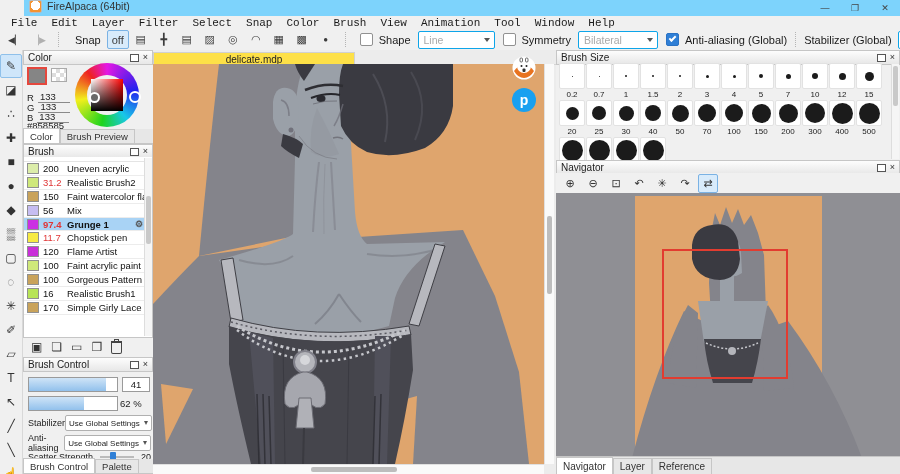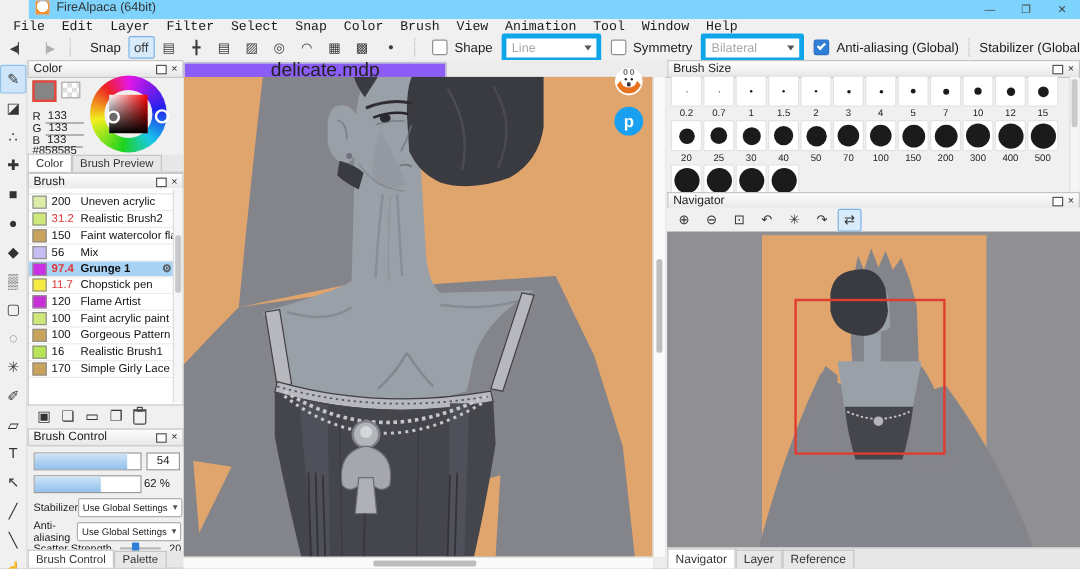--- a/index.html
+++ b/index.html
@@ -26,21 +26,21 @@
           font-size:11px;color:#3c3c3c;border:1px solid transparent;border-radius:2px;padding:0 1px;}
   .tb-btn.active{background:#d8ebfb;border-color:#7ab2e4;}
   .tb-btn.dim{color:#b0b0b0;}
   .snap-lab{margin:0 4px 0 8px;color:#222;}
   .vsep{width:1px;height:15px;border-left:1px dotted #b5b5b5;margin:0 6px;}
   .cb{width:11px;height:11px;border:1px solid #919191;background:#fff;border-radius:2px;
       margin:0 4px 0 6px;position:relative;flex:none;}
   .cb.checked{background:#2f7fd6;border-color:#2a72c4;}
   .cb.checked::after{content:"";position:absolute;left:2px;top:2px;width:5px;height:2px;
       border-left:2px solid #fff;border-bottom:2px solid #fff;transform:rotate(-45deg);}
-  .dd{height:16px;background:#fff;border:4px solid #0ea5e9;border-radius:2px;display:flex;
+  .dd{height:16px;background:#fff;border:1px solid #0ea5e9;border-radius:2px;display:flex;
       align-items:center;padding:0 15px 0 5px;position:relative;font-size:10.5px;color:#222;}
   .dd::after{content:"";position:absolute;right:4px;top:6px;border:3px solid transparent;
       border-top:4px solid #555;}
   .dd.grey{color:#a9a9a9;}
   .lab{font-size:11px;color:#1a1a1a;white-space:nowrap;}
   
   .toolstrip{position:absolute;left:0;top:50px;bottom:0;width:22px;background:#f0f0f0;
              border-right:1px solid #d8d8d8;display:flex;flex-direction:column;align-items:center;
              padding-top:4px;}
   .tool{width:20px;height:22px;display:flex;align-items:center;justify-content:center;
@@ -106,23 +106,23 @@
   .bc-row{position:absolute;left:5px;right:2px;display:flex;align-items:center;justify-content:space-between;}
   .bc-lab{font-size:9px;color:#222;}
   .dd-sm{height:14px;background:#fff;border:1px solid #b0b0b0;border-radius:2px;display:flex;
     align-items:center;padding:0 11px 0 3px;position:relative;font-size:8px;color:#222;white-space:nowrap;}
   .dd-sm::after{content:"";position:absolute;right:3px;top:5px;border:2.5px solid transparent;border-top:4px solid #555;}
   .scatter-track{position:relative;width:34px;height:2px;background:#bbb;}
   .scatter-thumb{position:absolute;top:-4px;width:6px;height:10px;background:#2f7fd6;border-radius:1px;}
   
   .canvas-area{position:absolute;left:153px;top:50px;width:403px;bottom:0;background:#ececec;}
   .doc-tabbar{position:absolute;left:0;top:0;right:0;height:14px;background:#ececec;border-bottom:1px solid #d5d5d5;}
-  .doc-tab{position:absolute;left:0;top:2px;width:200px;height:12px;background:#8b5cf6;
+  .doc-tab{position:absolute;left:0;top:2px;width:200px;height:12px;background:#fde047;
     border:1px solid #d0d0d0;border-bottom:none;display:flex;align-items:center;justify-content:center;
-    font-size:16px;color:#222;padding-left:17px;}
+    font-size:10px;color:#222;}
   .paint{position:absolute;left:0;top:14px;width:391px;height:400px;}
   .vscroll{position:absolute;left:391px;top:14px;width:9px;height:400px;background:#fafafa;border-left:1px solid #e0e0e0;}
   .vthumb{position:absolute;left:2px;top:152px;width:5px;height:78px;background:#bdbdbd;border-radius:2px;}
   .hscroll{position:absolute;left:0;top:414px;width:391px;height:9px;background:#fafafa;border-top:1px solid #e0e0e0;}
   .hthumb{position:absolute;left:158px;top:2px;width:86px;height:5px;background:#bdbdbd;border-radius:2px;}
   .float-icons{position:absolute;left:359px;top:6px;width:24px;}
   .pixiv-btn{width:24px;height:24px;border-radius:50%;background:#19a0f0;color:#fff;display:flex;
     align-items:center;justify-content:center;font-weight:bold;font-size:14px;margin-top:6px;}
   
   .rightcol{position:absolute;left:556px;top:50px;right:0;bottom:0;background:#f0f0f0;}
@@ -376,21 +376,21 @@
       <div class="phead">
         <span>Brush Control</span>
         <span class="sp">
             <span class="dock-icon"></span>
         <span class="close-icon">×</span>
           </span>
       </div>
       <div class="slider" style="top:20px;">
         <div class="slider-fill" style="width: 88%;"></div>
       </div>
-      <div class="val-box" style="top:20px;">54</div>
+      <div class="val-box" style="top:20px;">41</div>
       <div class="slider" style="top:39px;">
         <div class="slider-fill" style="width: 62%;"></div>
       </div>
       <div class="val-text" style="top:41px;">62 %</div>
       <div class="bc-row" style="top:58px;">
         <span class="bc-lab">Stabilizer</span>
         <span class="dd-sm">Use Global Settings</span>
       </div>
       <div class="bc-row" style="top:76px;">
         <span class="bc-lab">Anti-aliasing</span>

